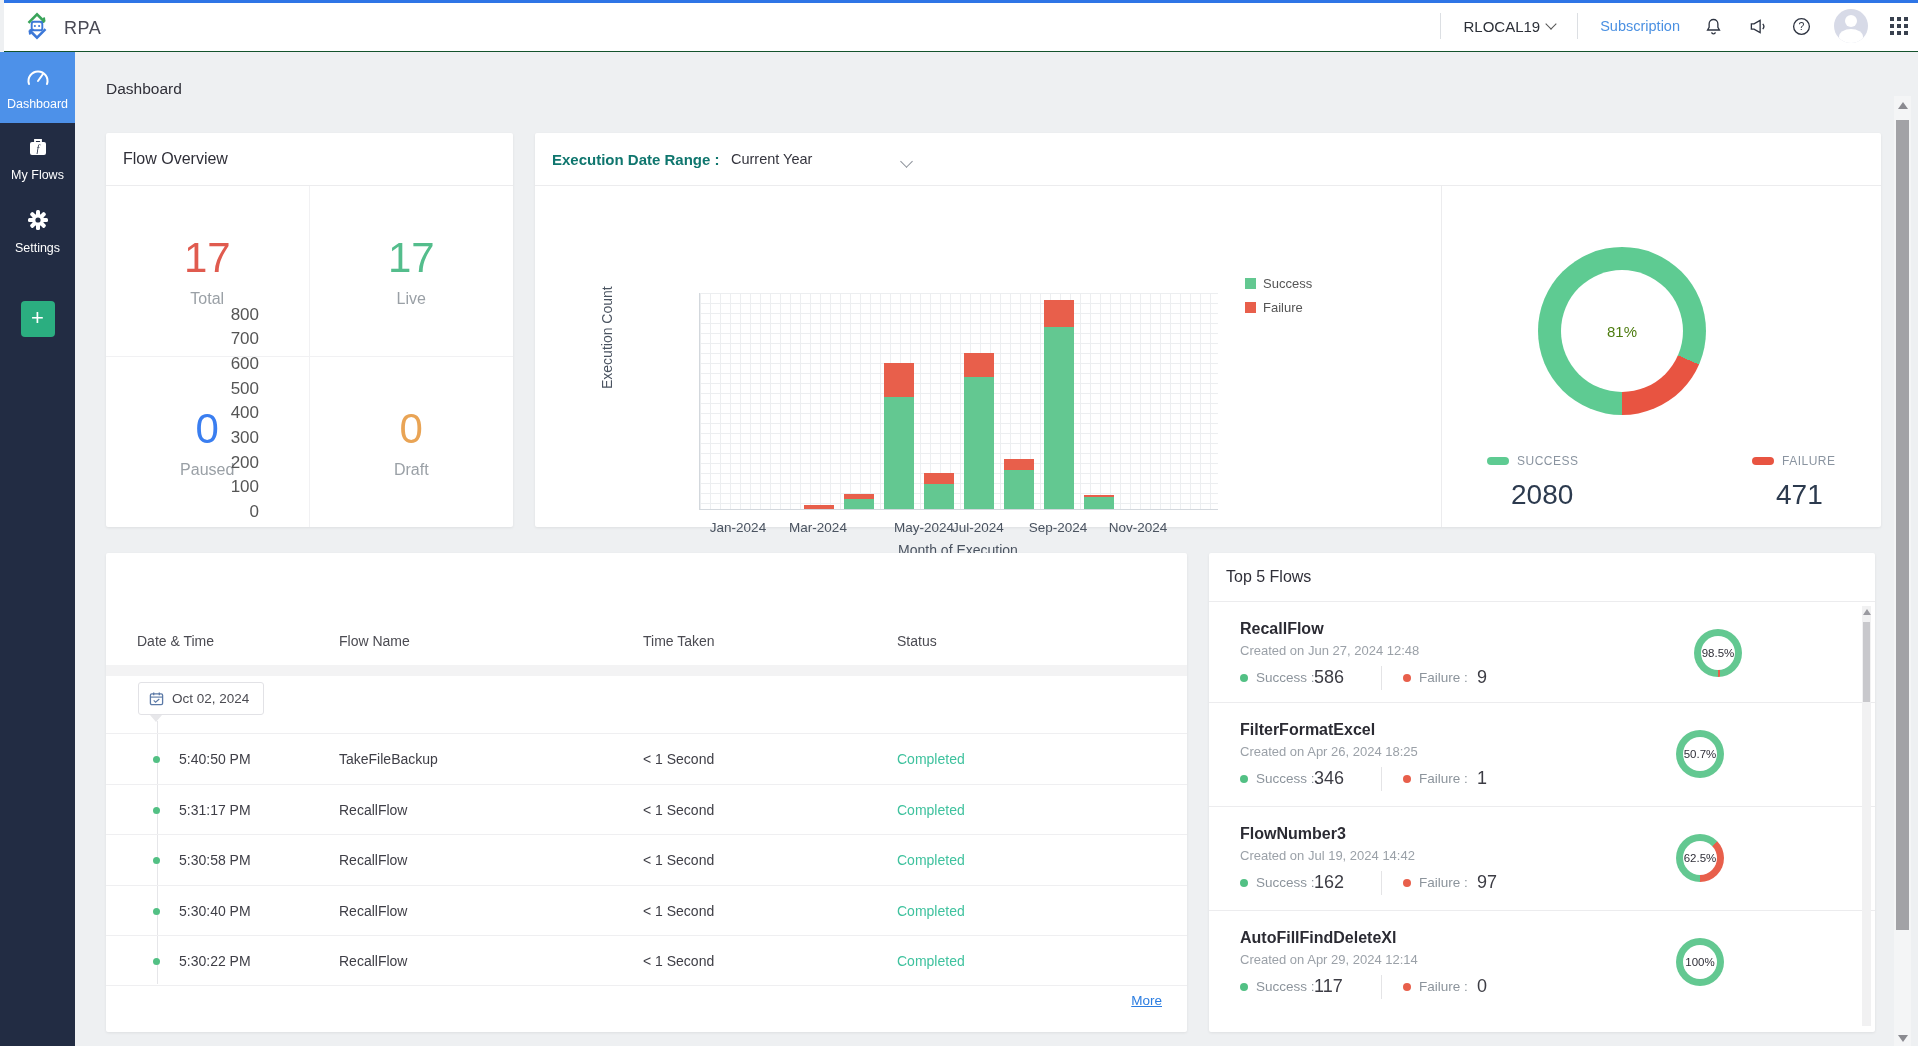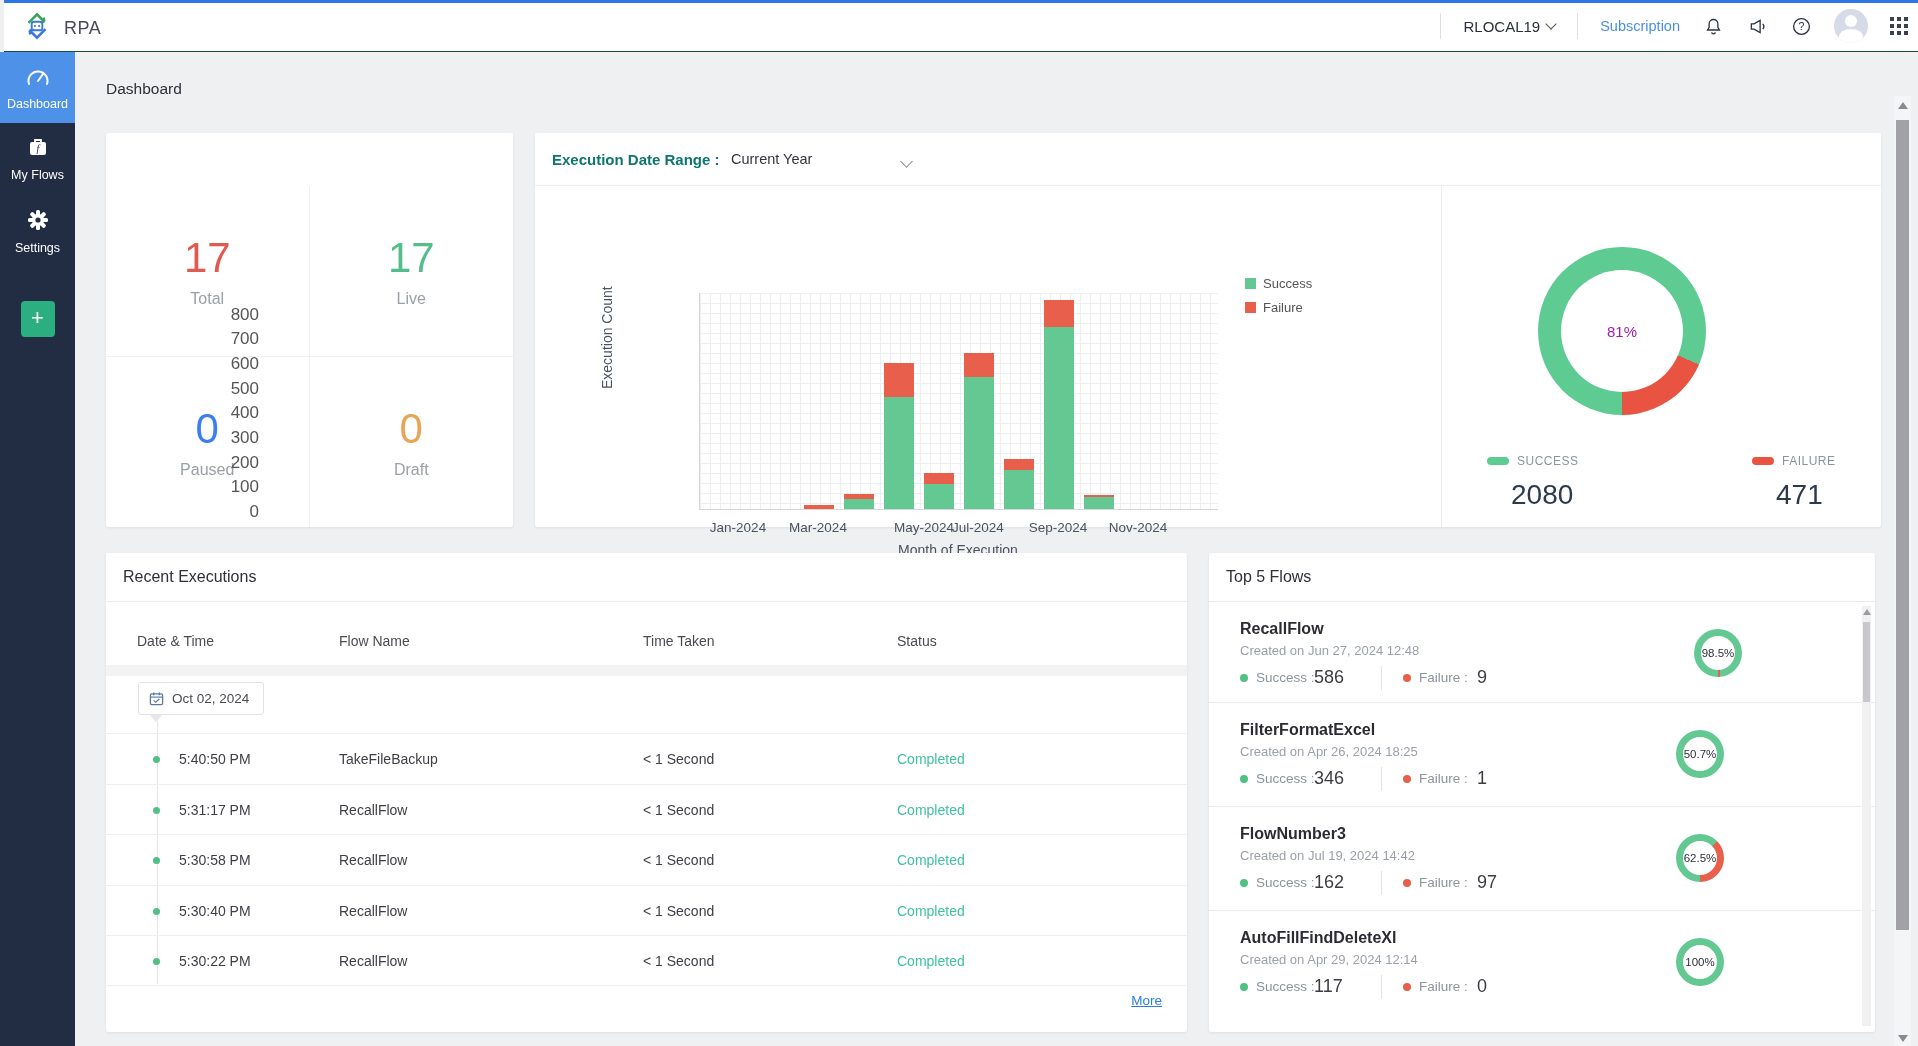--- a/index.html
+++ b/index.html
@@ -73,21 +73,21 @@
   #x-ticks span { position:absolute; top:334px; width:80px; text-align:center; font-size:13.5px; color:#4a5360; }
   .xlab { position:absolute; left:343px; top:356px; width:160px; text-align:center; font-size:14px; color:#4a5360; }
   .bar-legend { position:absolute; left:710px; top:90px; }
   .bar-legend .row { display:flex; align-items:center; gap:7px; margin-bottom:9px; }
   .bar-legend .sw { width:11px; height:11px; }
   .bar-legend .tx { font-size:13px; color:#555; }
 
   .donut-sec { position:absolute; right:0; top:53px; width:440px; bottom:0; border-left:1px solid #ececee; }
   #donut { position:absolute; left:96px; top:61px; width:168px; height:168px; border-radius:50%; }
   #donut .hole { position:absolute; left:23px; top:23px; width:122px; height:122px; border-radius:50%; background:#fff;
-    display:flex; align-items:center; justify-content:center; font-size:15px; color:#a21caf; }
+    display:flex; align-items:center; justify-content:center; font-size:15px; color:#4d7c0f; }
   .donut-leg { position:absolute; top:265px; }
   .donut-leg.sx { left:45px; } .donut-leg.fx { left:310px; }
   .donut-leg .pill { display:inline-block; width:22px; height:8px; border-radius:4px; vertical-align:middle; }
   .donut-leg .nm { font-size:12px; color:#8a94a0; letter-spacing:.5px; margin-left:8px; vertical-align:middle; }
   .donut-leg .val { font-size:28px; color:#2c3a4e; margin:10px 0 0 24px; }
 
   
   #recent-card { left:31px; top:501px; width:1081px; height:479px; }
   .cols span { position:absolute; top:80px; font-size:14px; color:#4b4b52; }
   .col0{left:31px;} .col1{left:233px;} .col2{left:537px;} .col3{left:791px;}
@@ -231,20 +231,21 @@
     </span>
     <span class="lbl">Settings</span>
   </div>
   <div class="add-btn">+</div>
 </div>
 
 <div class="content">
   <div class="page-title">Dashboard</div>
 
   <div class="card" id="flow-card">
+    <div class="card-head">Flow Overview</div>
     <div class="stat-grid">
       <div class="stat">
         <span class="num" style="color: rgb(224, 91, 79);">17</span>
         <span class="cap">Total</span>
       </div>
       <div class="stat">
         <span class="num" style="color: rgb(84, 189, 140);">17</span>
         <span class="cap">Live</span>
       </div>
       <div class="stat">
@@ -325,21 +326,20 @@
         <div class="val">2080</div>
       </div>
       <div class="donut-leg fx">
         <span class="pill" style="background: rgb(232, 84, 65);"></span><span class="nm">FAILURE</span>
         <div class="val">471</div>
       </div>
     </div>
   </div>
 
   <div class="card" id="recent-card">
-    <div class="card-head">Recent Executions</div>
     <div class="cols">
       <span class="col0">Date &amp; Time</span>
       <span class="col1">Flow Name</span>
       <span class="col2">Time Taken</span>
       <span class="col3">Status</span>
     </div>
     <div class="head-strip"></div>
     <div class="date-chip">
       <svg width="15" height="15" viewBox="0 0 16 16">
         <rect x="1.5" y="3" width="13" height="11.5" rx="1.5" fill="none" stroke="#5b79a6" stroke-width="1.4"></rect>

